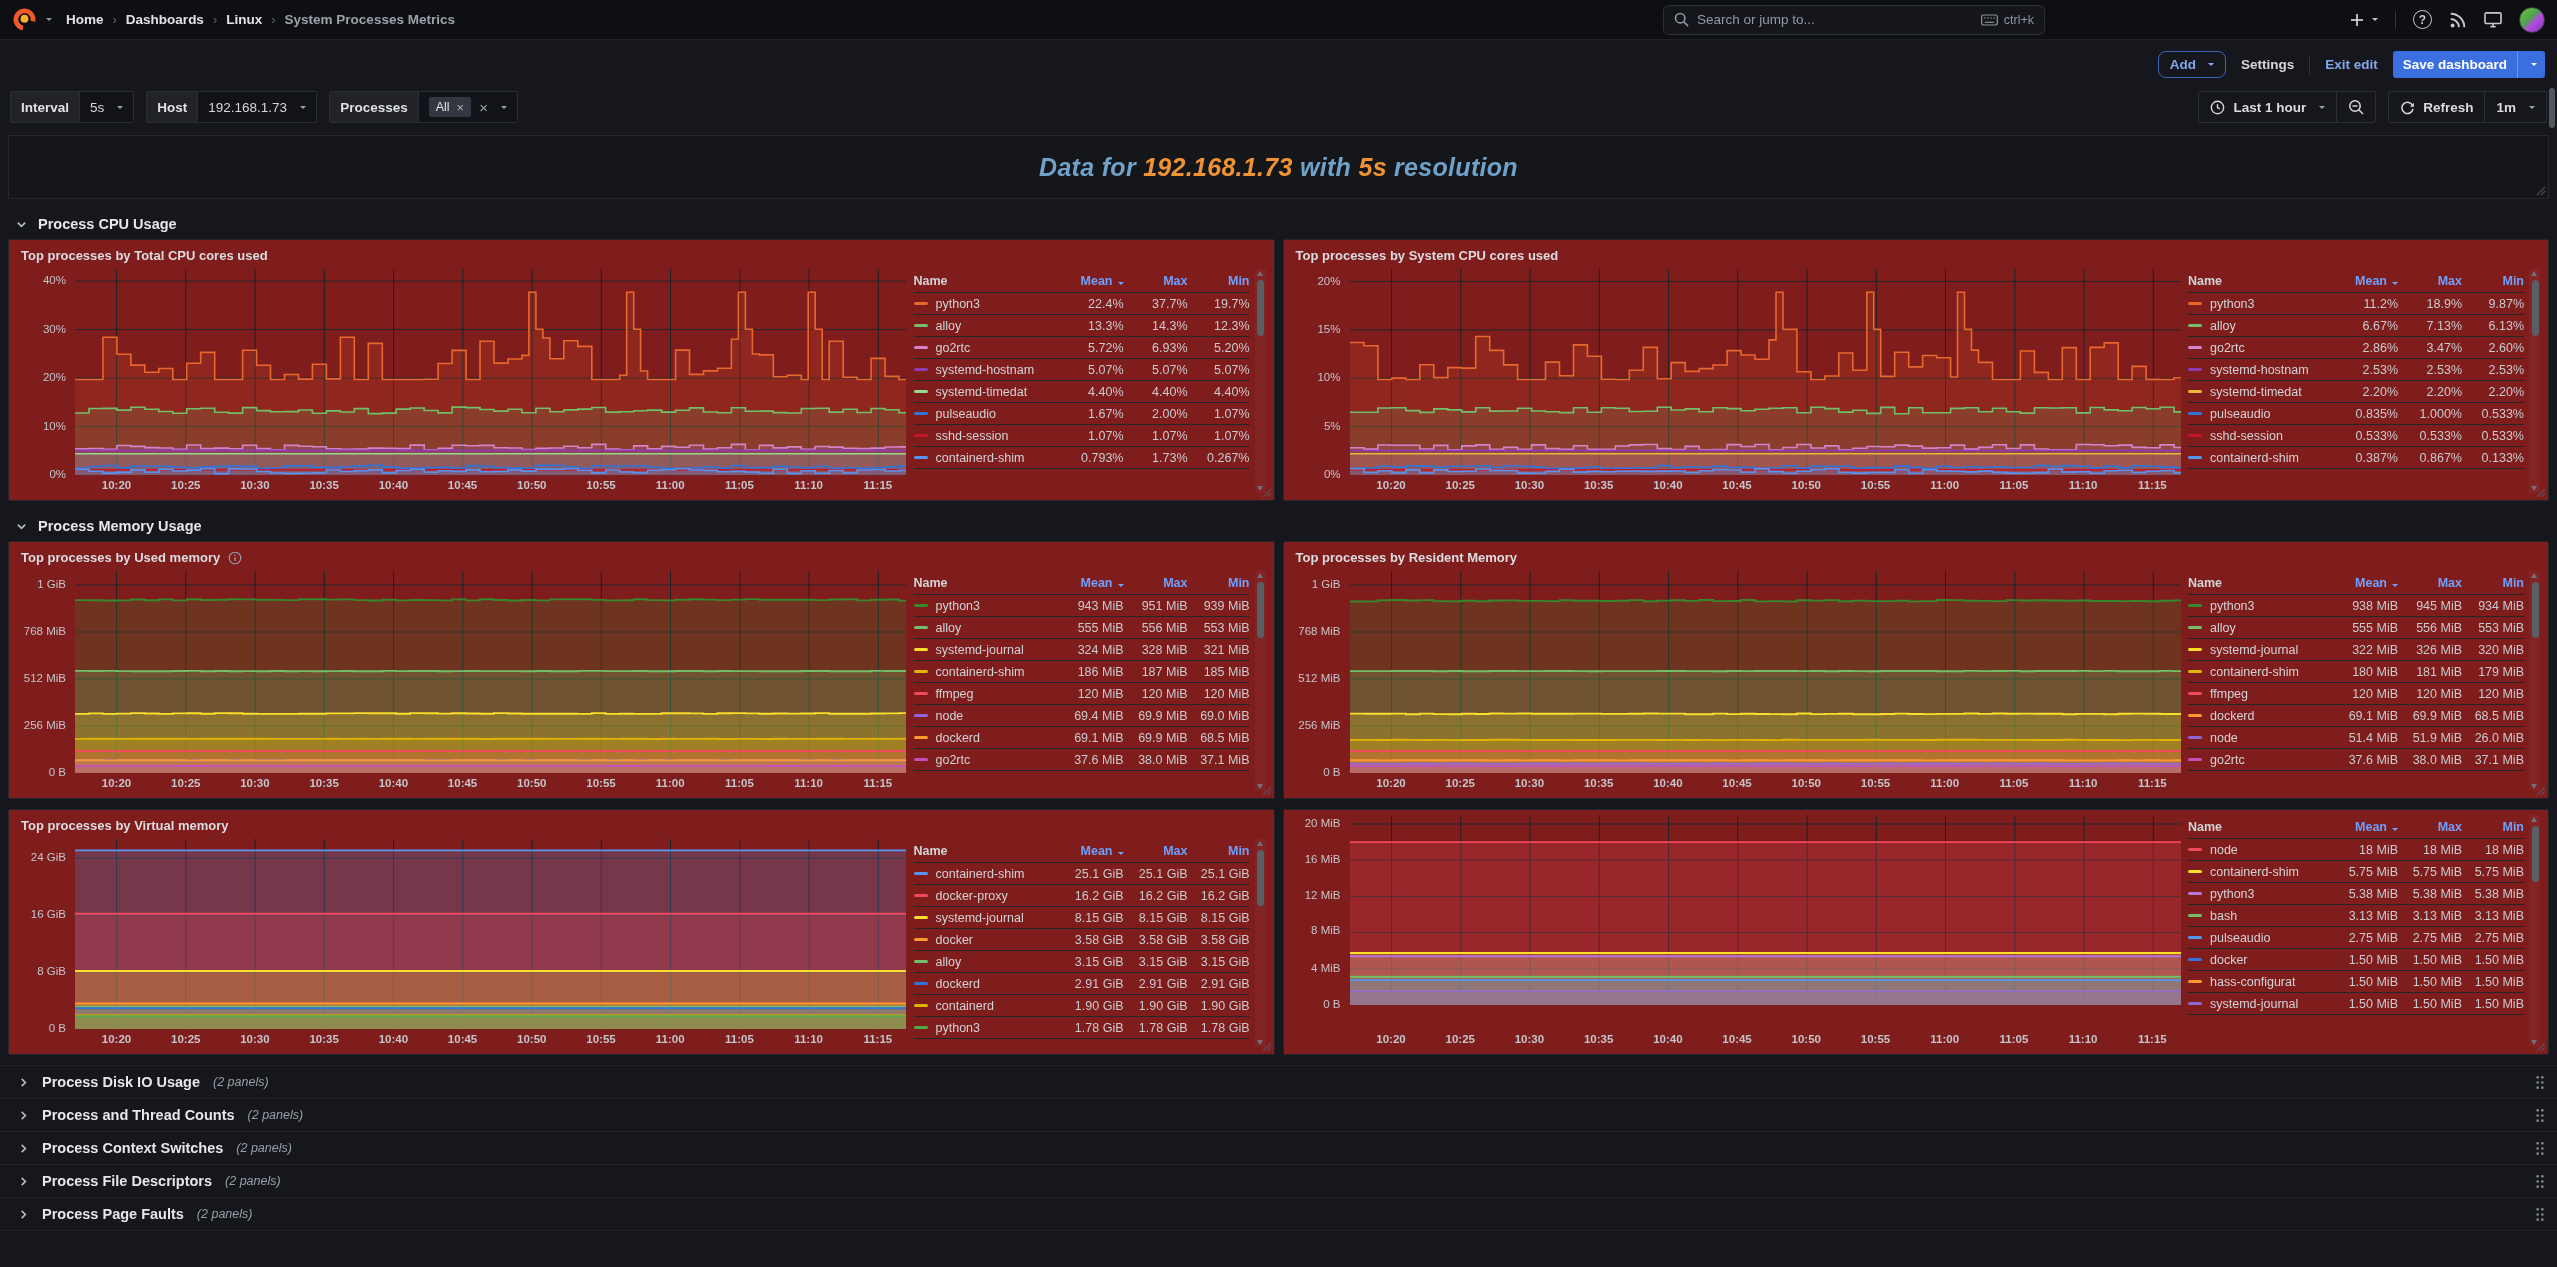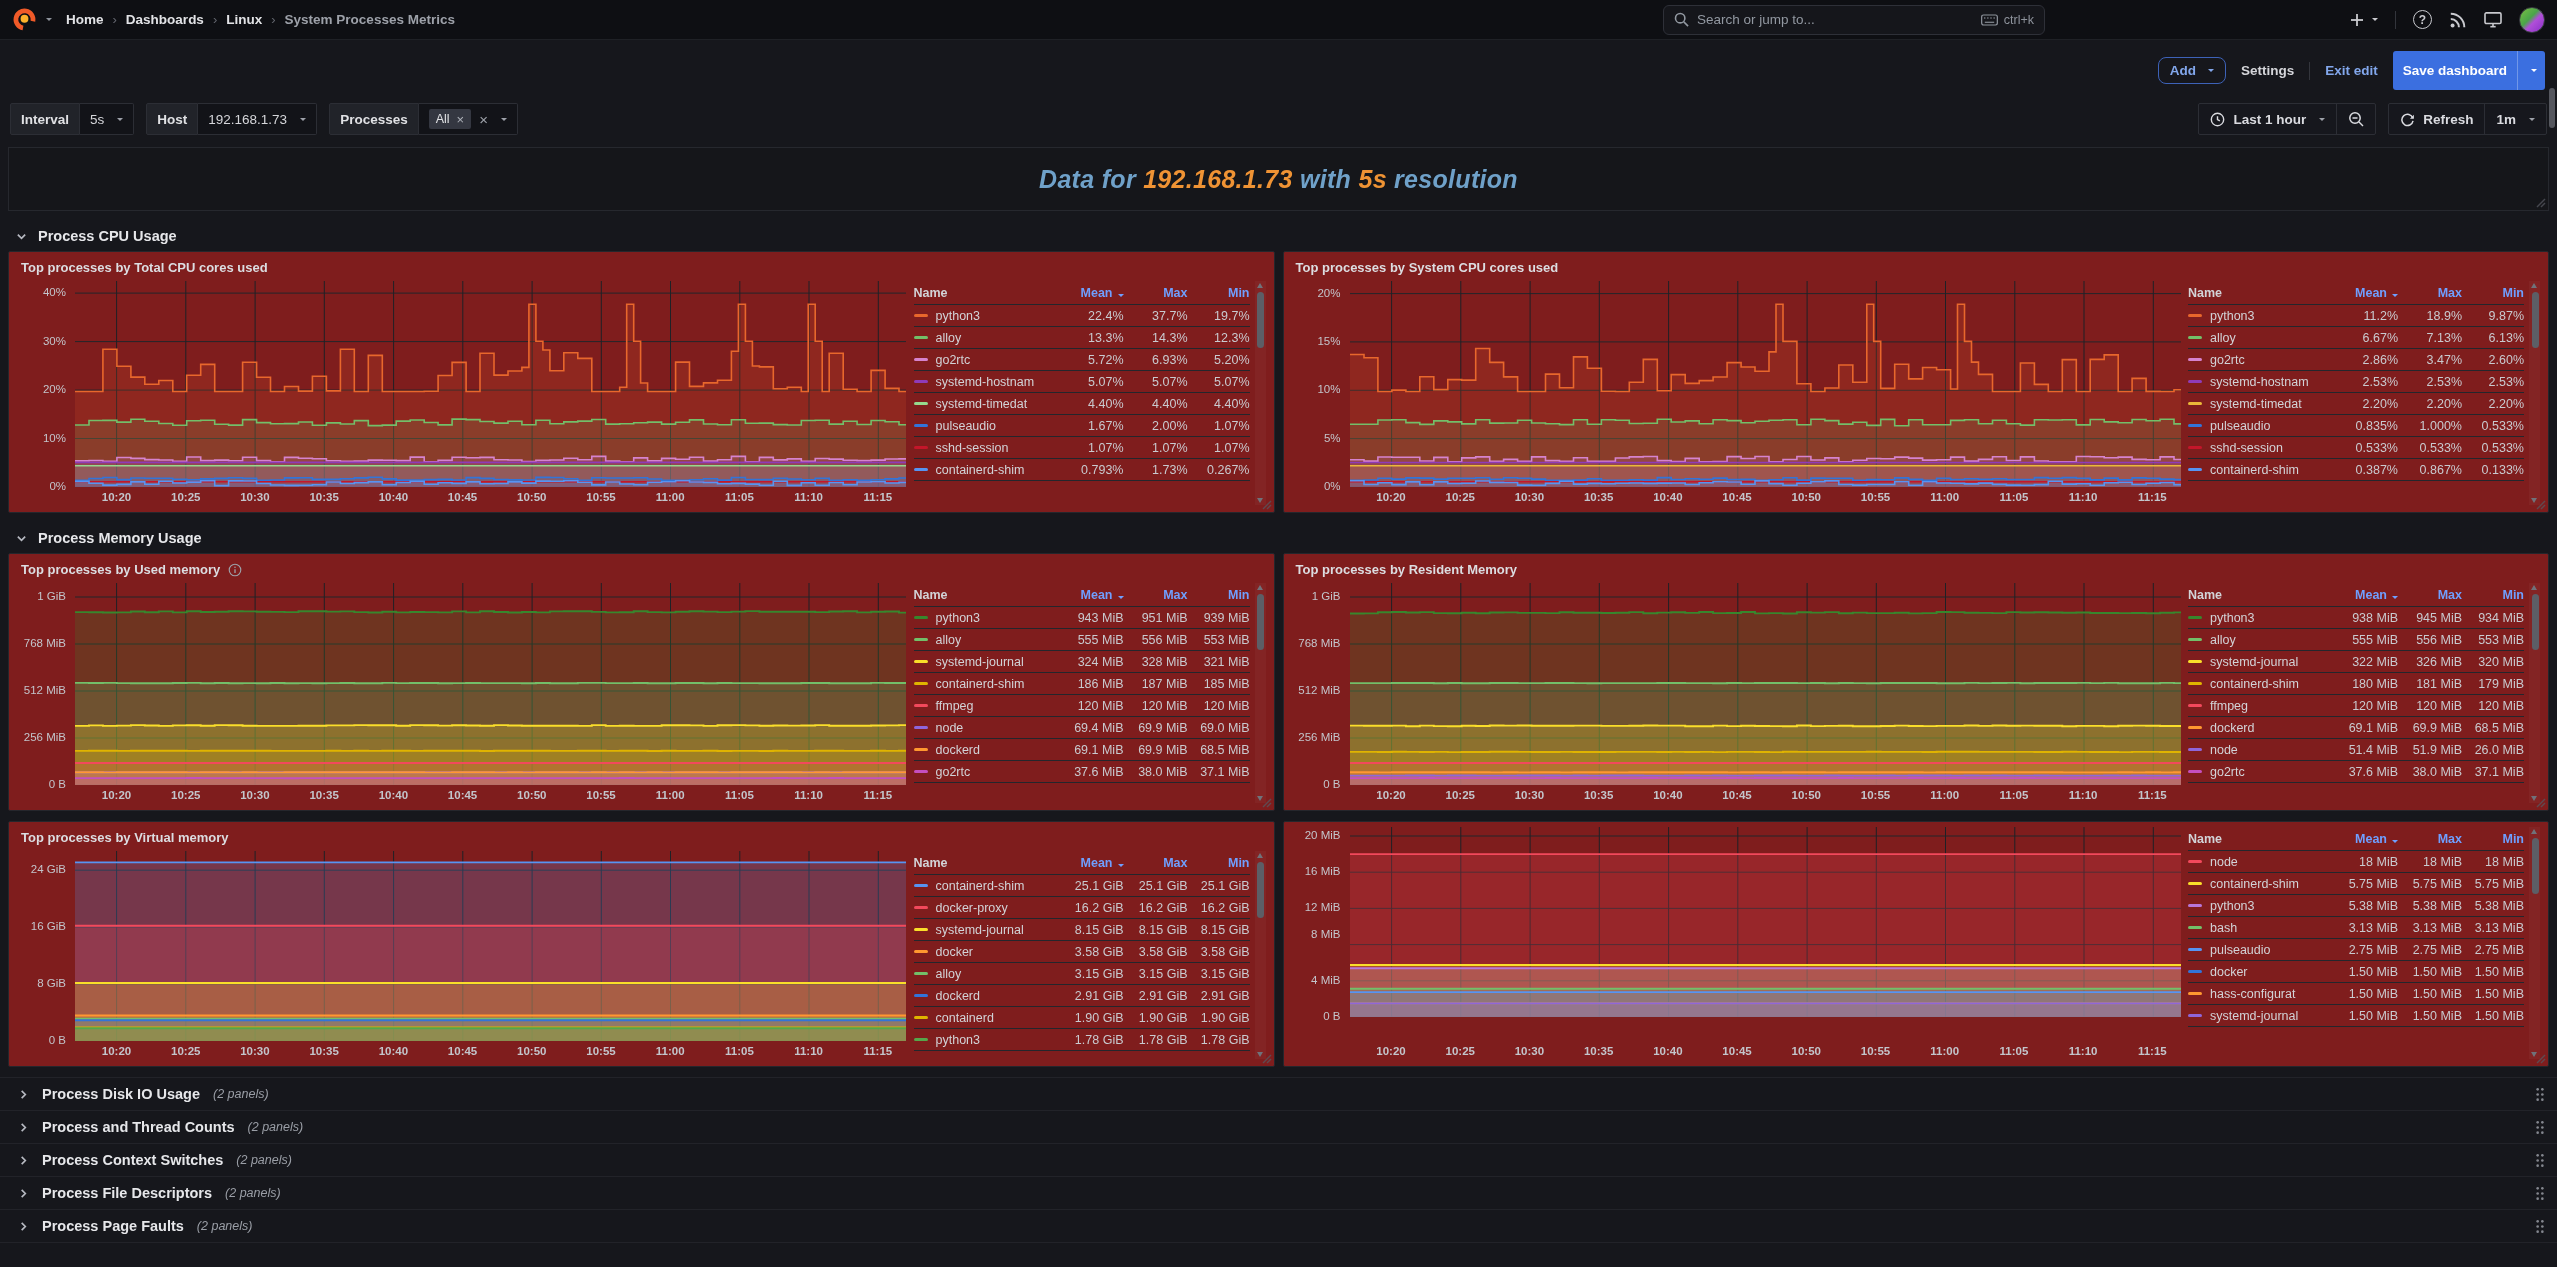--- a/index.html
+++ b/index.html
@@ -21,21 +21,21 @@
 .nav-ic{color:#c9cacf;display:flex;align-items:center;gap:3px;cursor:pointer}
 .vdiv{width:1px;height:18px;background:#33353c}
 .circle-q{width:19px;height:19px;border:1.6px solid #c9cacf;border-radius:50%;display:flex;align-items:center;justify-content:center;font-size:12px;font-weight:bold;color:#c9cacf}
 .avatar{width:26px;height:26px;border-radius:50%;background:linear-gradient(135deg,#7bc043 0%,#4aa54a 42%,#b04fd8 58%,#8b2fc9 100%);border:1px solid #3a3c42;cursor:pointer}
 
 .editbar{display:flex;justify-content:flex-end;align-items:center;gap:15px;padding:11px 12px 5px}
 .btn-outline{color:#82a7ec;border:1px solid #3d62b8;border-radius:8px;padding:5px 11px;display:flex;gap:7px;align-items:center;background:transparent;font-size:13.5px;cursor:pointer;font-weight:bold}
 .btn-text{color:#d5d6da;font-size:13.5px;cursor:pointer;font-weight:bold}
 .link-text{color:#82a7ec;font-size:13.5px;cursor:pointer;font-weight:bold}
 .btn-primary{background:#3b6fe0;color:#fff;border-radius:3px;display:flex;align-items:stretch;overflow:hidden;cursor:pointer;font-weight:bold}
-.btn-primary .lbl{padding:12px 10px;font-size:13.5px}
+.btn-primary .lbl{padding:6px 10px;font-size:13.5px}
 .btn-primary .caretseg{padding:0 8px;display:flex;align-items:center;border-left:1px solid rgba(255,255,255,.28)}
 
 .controls{display:flex;justify-content:space-between;align-items:center;padding:8px 10px 10px}
 .cleft,.cright{display:flex;align-items:center;gap:12px}
 .cgroup{display:flex;align-items:stretch}
 .cbox{border:1px solid #2c2e35;height:32px;display:flex;align-items:center;padding:0 10px;font-size:13.5px;gap:8px}
 .cbox.label{background:#212329;border-radius:2px 0 0 2px;font-weight:bold;color:#e0e1e4}
 .cbox.value{background:#121318;border-left:none;border-radius:0 2px 2px 0;color:#d5d6da}
 .chip{background:#343741;border-radius:2px;padding:3px 7px;display:flex;gap:7px;align-items:center;font-size:12.5px;color:#e0e1e4;cursor:pointer}
 .chip .x{color:#aeb2ba;font-size:13px;line-height:1}
@@ -1077,21 +1077,21 @@
         </svg>
       </span>
     </div>
     <div class="panel">
       <div class="pbody">
         <div class="plot">
           <div class="plot-top">
             <div class="yaxis">
               <span style="top: 183px;">0 B</span>
               <span style="top: 146.81px;">4 MiB</span>
-              <span style="top: 101px;">8 MiB</span>
+              <span style="top: 109px;">8 MiB</span>
               <span style="top: 74.4286px;">12 MiB</span>
               <span style="top: 38.2381px;">16 MiB</span>
               <span style="top: 2.04762px;">20 MiB</span>
             </div>
             <div class="svgwrap">
               <svg width="831" height="190">
                 <line x1="0" y1="190.0" x2="831" y2="190.0" stroke="#24262b" stroke-width="1"></line>
                 <line x1="0" y1="153.8" x2="831" y2="153.8" stroke="#24262b" stroke-width="1"></line>
                 <line x1="0" y1="117.6" x2="831" y2="117.6" stroke="#24262b" stroke-width="1"></line>
                 <line x1="0" y1="81.4" x2="831" y2="81.4" stroke="#24262b" stroke-width="1"></line>

